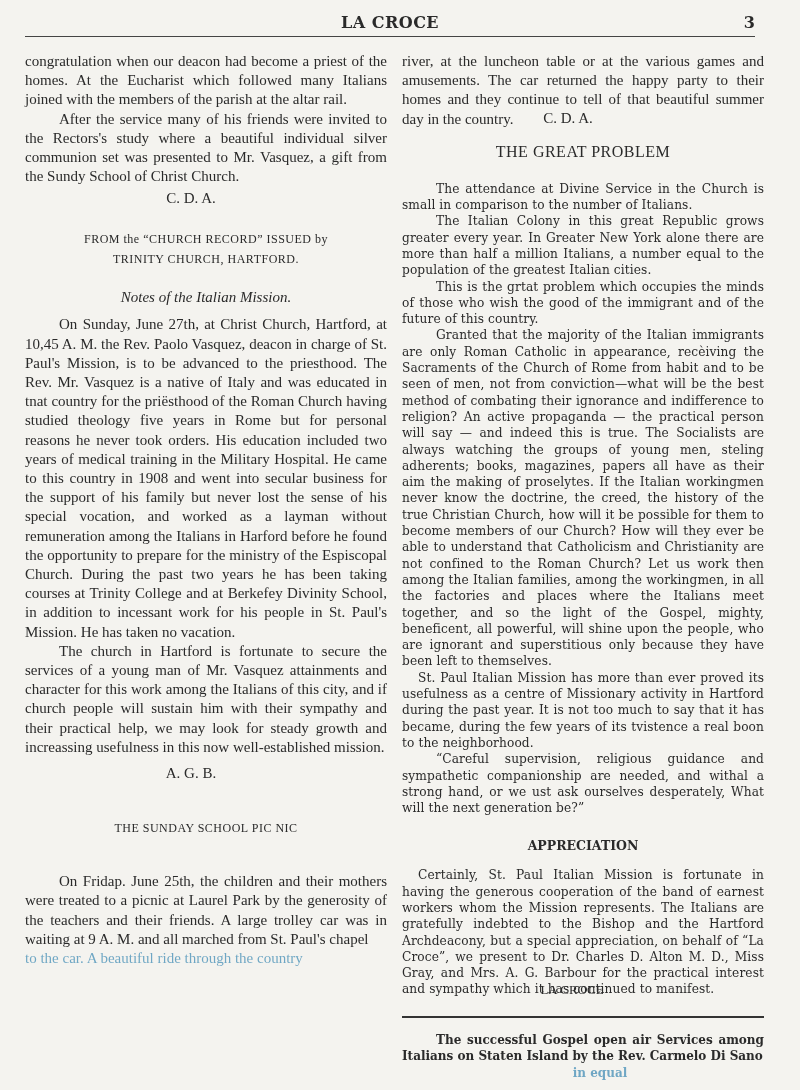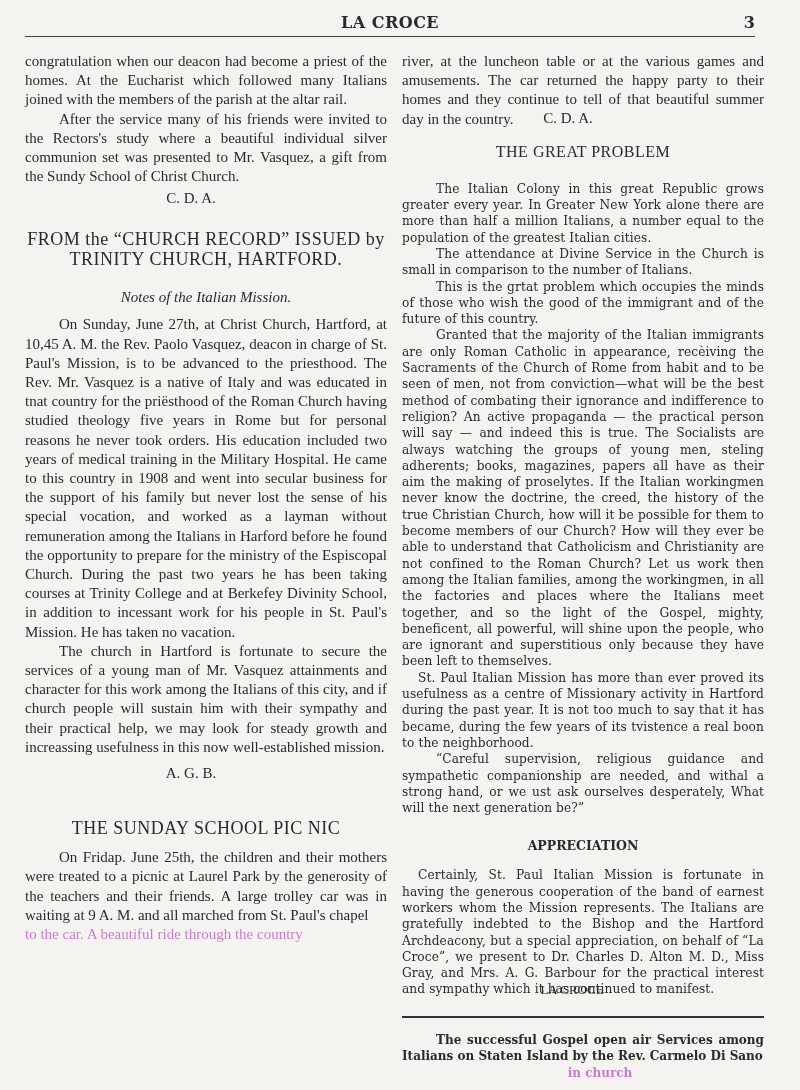--- a/index.html
+++ b/index.html
@@ -29,21 +29,21 @@
   .col-left { left: 25px; width: 362px; }
   .col-right { left: 402px; width: 362px; }
 
   .body-text {
     font-size: 15px; line-height: 19.2px; text-align: justify; margin: 0;
     font-family: "Liberation Serif", serif;
   }
   .body-text.indent { text-indent: 34px; }
   .sig { text-align: center; font-size: 15px; margin: 4px 30px 0 0; font-family: "Liberation Serif", serif; }
   .head1 {
-    text-align: center; font-size: 18px; line-height: 20px; margin: 22px 0 0 0;
+    text-align: center; font-size: 12px; line-height: 20px; margin: 22px 0 0 0;
     font-family: "Liberation Serif", serif; letter-spacing: 0.5px;
   }
   .subhead {
     text-align: center; font-style: italic; font-size: 15px; margin: 20px 0 9px 0;
     font-family: "Liberation Serif", serif;
   }
   .small-text {
     font-size: 12.2px; line-height: 16.3px; text-align: justify; margin: 0;
     font-family: "DejaVu Serif", serif; letter-spacing: 0.1px;
   }
@@ -55,21 +55,21 @@
   }
   .head-bold {
     text-align: center; font-weight: bold; font-size: 12.5px; margin: 22px 0 14px 0;
     font-family: "DejaVu Serif", serif;
   }
   .hr-thick { height: 2px; background: #333; margin: 18px 0 14px 0; }
   .bold-text {
     font-weight: bold; font-size: 12px; line-height: 16.5px; text-align: justify; margin: 0;
     text-indent: 34px; font-family: "DejaVu Serif", serif;
   }
-  .faded { color: #a21caf; opacity: 0.55; }
+  .faded { color: #0369a1; opacity: 0.55; }
 </style>
 </head>
 <body>
 
 <div class="header">
   <div class="title">LA CROCE</div>
   <div class="pageno">3</div>
   <div class="rule"></div>
 </div>
 
@@ -81,36 +81,36 @@
   <div class="head1">
     <div>FROM the “CHURCH RECORD” ISSUED by</div>
     <div>TRINITY CHURCH, HARTFORD.</div>
   </div>
   <div class="subhead">Notes of the Italian Mission.</div>
   <p class="body-text indent">On Sunday, June 27th, at Christ  Church, Hartford, at 10,45 A. M. the Rev. Paolo Vasquez, deacon in charge of St. Paul's Mission, is to be advanced to the  priesthood.  The Rev. Mr. Vasquez is a native of Italy and was educated in tnat country for the priësthood of the Roman Church having studied  theology five years in Rome but for  personal reasons he  never took orders.  His education  included two years of medical training in the Military Hospital.  He came to this  country in  1908 and  went  into secular business for the support of his family but never lost the sense of his special vocation, and worked as a layman without remuneration among the Italians in Harford before he found the opportunity to prepare for the ministry of the Espiscopal Church.  During the past two years he has been  taking courses at  Trinity College and at  Berkefey  Divinity  School, in addition to incessant work for his people in St. Paul's Mission.  He has taken no vacation.</p>
   <p class="body-text indent">The church in  Hartford is  fortunate to secure the  services  of a young  man of  Mr. Vasquez attainments and character for this work among the Italians of  this city, and if  church people will sustain him with their sympathy and their practical  help, we may look for  steady growth and increassing usefulness in this now well-established mission.</p>
   <div class="sig" style="margin-top:8px;">A. G. B.</div>
 
   <div class="head1" style="margin-top:36px;">THE SUNDAY SCHOOL PIC NIC</div>
-  <p class="body-text indent" style="margin-top:10px;">On Fridap. June 25th, the children and their mothers were treated to a picnic at Laurel Park by the  generosity of the  teachers and  their friends.  A large trolley car was in waiting at 9 A. M. and all marched from St. Paul's chapel</p>
+  <p class="body-text indent" style="margin-top:34px;">On Fridap. June 25th, the children and their mothers were treated to a picnic at Laurel Park by the  generosity of the  teachers and  their friends.  A large trolley car was in waiting at 9 A. M. and all marched from St. Paul's chapel</p>
   <p class="body-text faded">to the car.  A beautiful ride through the country</p>
 </div>
 
 <div class="col col-right">
   <p class="body-text">river, at the  luncheon table or at the  various games and amusements.  The car returned the happy party to their homes and they continue to  tell of that  beautiful summer  day in  the country.</p>
   <div class="sig" style="margin-top:-19px; margin-right:30px;">C. D. A.</div>
 
   <div class="head-right">THE GREAT PROBLEM</div>
+  <p class="small-text indent">The attendance at Divine Service in the Church is small in comparison to the number of Italians.</p>
   <p class="small-text indent">The Italian Colony in this great Republic grows greater every year. In Greater New York alone there are more than half a million Italians, a number equal to the population of the greatest Italian cities.</p>
-  <p class="small-text indent">The attendance at Divine Service in the Church is small in comparison to the number of Italians.</p>
   <p class="small-text indent">This is the grtat problem which occupies the minds of those who wish the good of the immigrant and of the future of this country.</p>
   <p class="small-text indent">Granted that the majority  of the  Italian immigrants are only Roman Catholic in appearance, recèiving the Sacraments of the Church of Rome from habit and to be seen of men, not from conviction—what will be the best method of combating their ignorance and indifference to religion? An active propaganda — the practical person will say — and indeed this is true. The Socialists are always watching  the groups  of young men, steling adherents; books, magazines, papers all have as their aim the making of proselytes. If the Italian workingmen never know the doctrine, the creed, the history of the true Christian Church, how will it be possible for them to become members of our Church? How will they ever be able to understand that Catholicism and Christianity are not confined to the Roman Church? Let us work then among the Italian families, among the workingmen, in all the factories and places where the Italians meet  together, and so the light of the Gospel, mighty, beneficent, all powerful, will shine upon the people, who are ignorant and superstitious only because they have been left to themselves.</p>
   <p class="small-text indent-sm">St. Paul Italian Mission has more than ever proved its usefulness as a centre  of  Missionary  activity in Hartford during the past year. It is not too much to say that it has became, during the few years of its tvistence a real boon to the neighborhood.</p>
   <p class="small-text indent">“Careful supervision, religious guidance and sympathetic companionship are needed, and withal a strong hand, or we ust ask ourselves desperately, What will the next generation be?”</p>
 
   <div class="head-bold">APPRECIATION</div>
   <p class="small-text indent-sm">Certainly, St. Paul Italian Mission is fortunate  in having the generous cooperation of the band of earnest workers whom the Mission represents.  The Italians are gratefully indebted to the  Bishop and the  Hartford Archdeacony, but a special appreciation, on behalf of “La Croce”, we present to Dr. Charles D. Alton M. D., Miss Gray, and Mrs. A. G. Barbour for the practical interest and sympathy which it has continued to manifest.</p>
   <div class="sig" style="margin-top:-16px; font-size:13px; margin-right:22px;">LA CROCE</div>
 
   <div class="hr-thick"></div>
   <p class="bold-text">The successful Gospel  open air  Services among Italians on Staten Island by the Rev. Carmelo Di Sano</p>
-  <p class="bold-text faded" style="text-align:center;">in church</p>
+  <p class="bold-text faded" style="text-align:center;">in equal</p>
 </div>
 
 </body></html>

